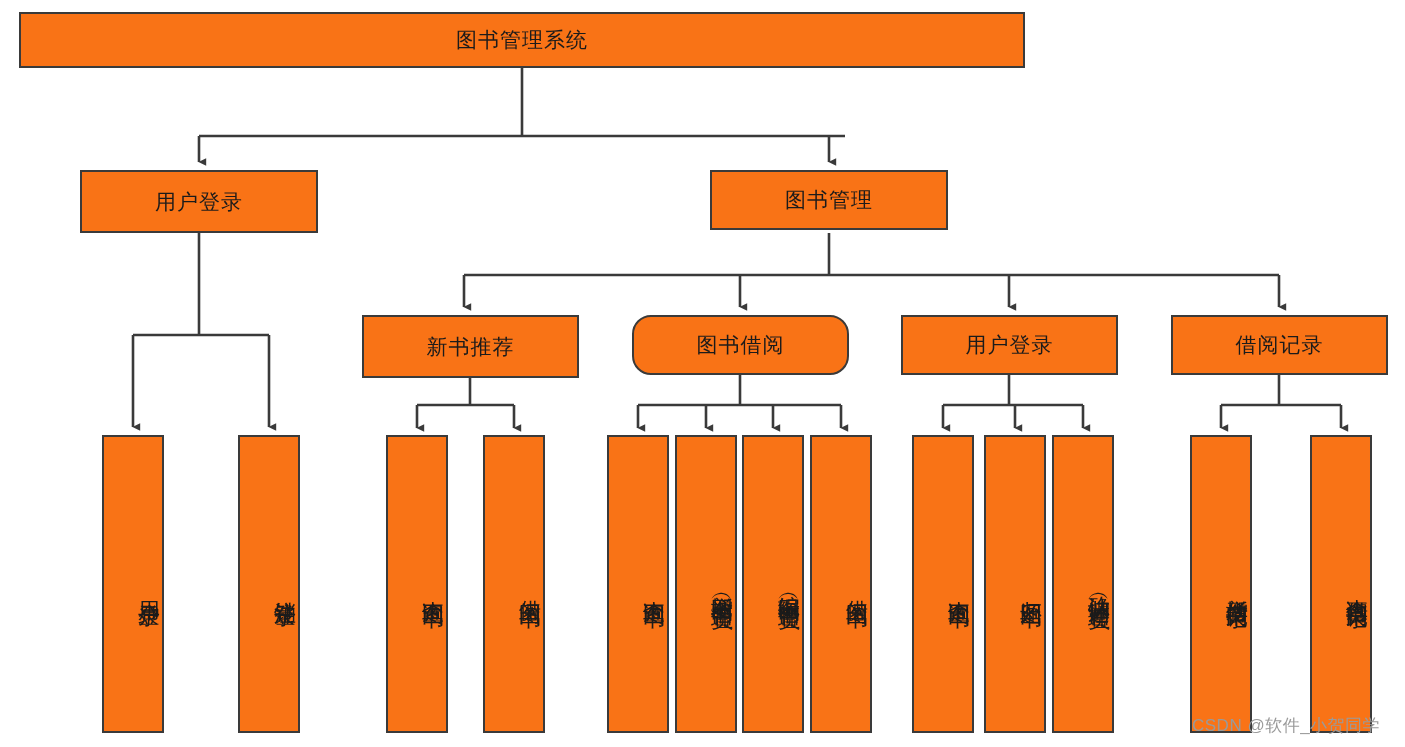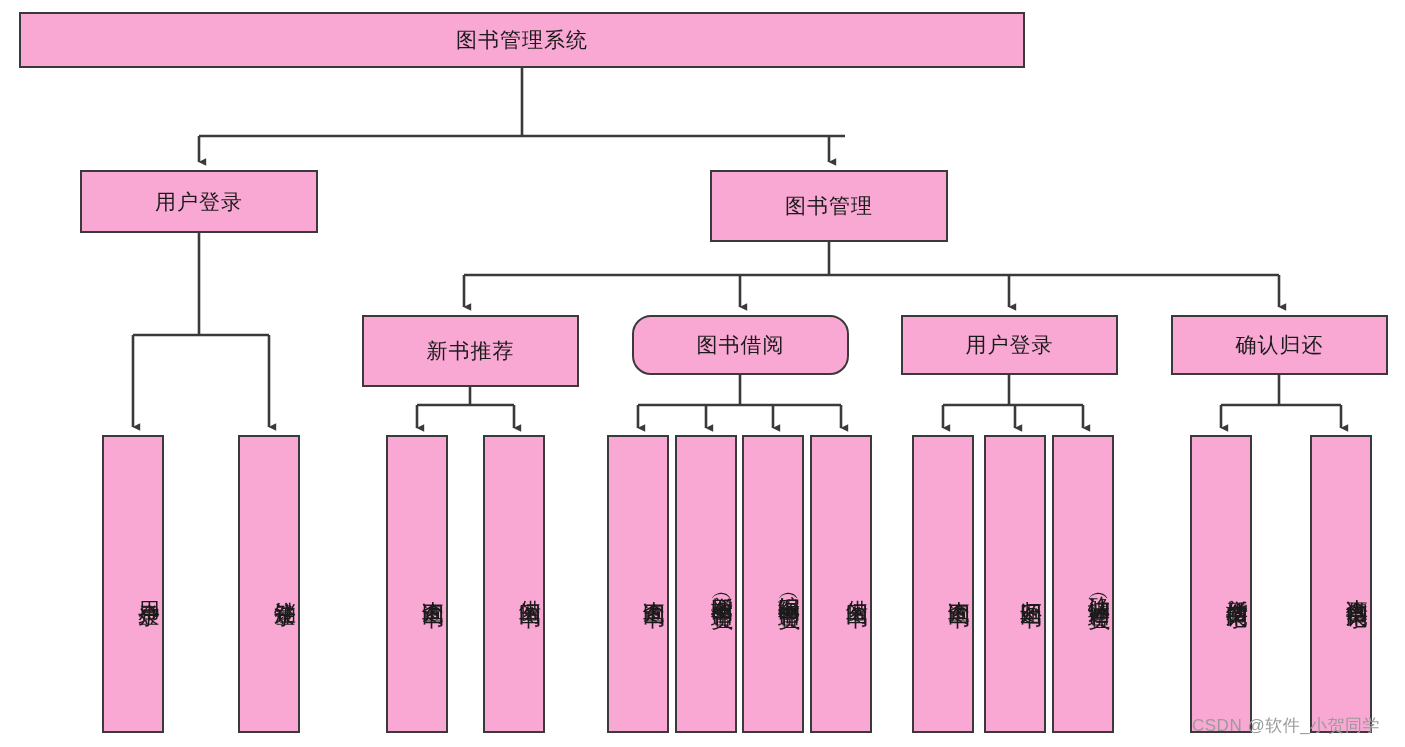--- a/index.html
+++ b/index.html
@@ -21,21 +21,21 @@
     position: absolute;
     left: 0;
     top: 0;
     width: 1405px;
     height: 747px;
     pointer-events: none;
   }
   .node {
     position: absolute;
     box-sizing: border-box;
-    background: #f9a8d4;
+    background: #f97316;
     border: 2px solid #3a3a3a;
     display: flex;
     align-items: center;
     justify-content: center;
     color: #1b1b1b;
   }
   .node-h {
     font-size: 21px;
     line-height: 1.2;
     letter-spacing: 1px;
@@ -118,35 +118,35 @@
     </g>
   </svg>
 
   <div class="node node-h" style="left:19px; top:12px; width:1006px; height:56px;">
     <span>图书管理系统</span>
   </div>
 
   <div class="node node-h" style="left:80px; top:170px; width:238px; height:63px;">
     <span>用户登录</span>
   </div>
-  <div class="node node-h" style="left:710px; top:170px; width:238px; height:72px;">
+  <div class="node node-h" style="left:710px; top:170px; width:238px; height:60px;">
     <span>图书管理</span>
   </div>
 
-  <div class="node node-h" style="left:362px; top:315px; width:217px; height:72px;">
+  <div class="node node-h" style="left:362px; top:315px; width:217px; height:63px;">
     <span>新书推荐</span>
   </div>
   <div class="node node-h" style="left:632px; top:315px; width:217px; height:60px;border-radius:19px;">
     <span>图书借阅</span>
   </div>
   <div class="node node-h" style="left:901px; top:315px; width:217px; height:60px;">
     <span>用户登录</span>
   </div>
   <div class="node node-h" style="left:1171px; top:315px; width:217px; height:60px;">
-    <span>确认归还</span>
+    <span>借阅记录</span>
   </div>
 
   <div class="node node-v" style="left:102px; top:435px; width:62px; height:298px;">
     <span>用户登录</span>
   </div>
   <div class="node node-v" style="left:238px; top:435px; width:62px; height:298px;">
     <span>注销登录</span>
   </div>
 
   <div class="node node-v" style="left:386px; top:435px; width:62px; height:298px;">

